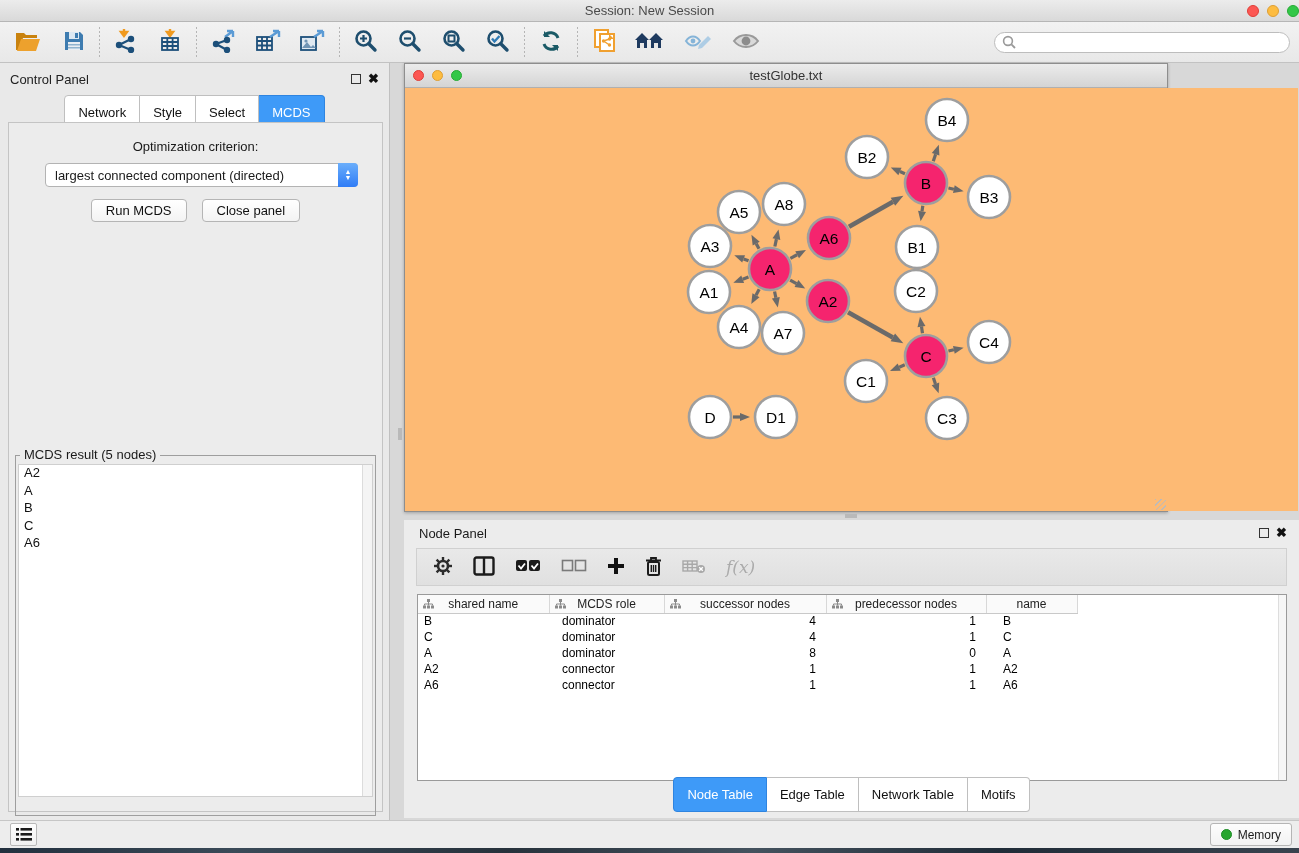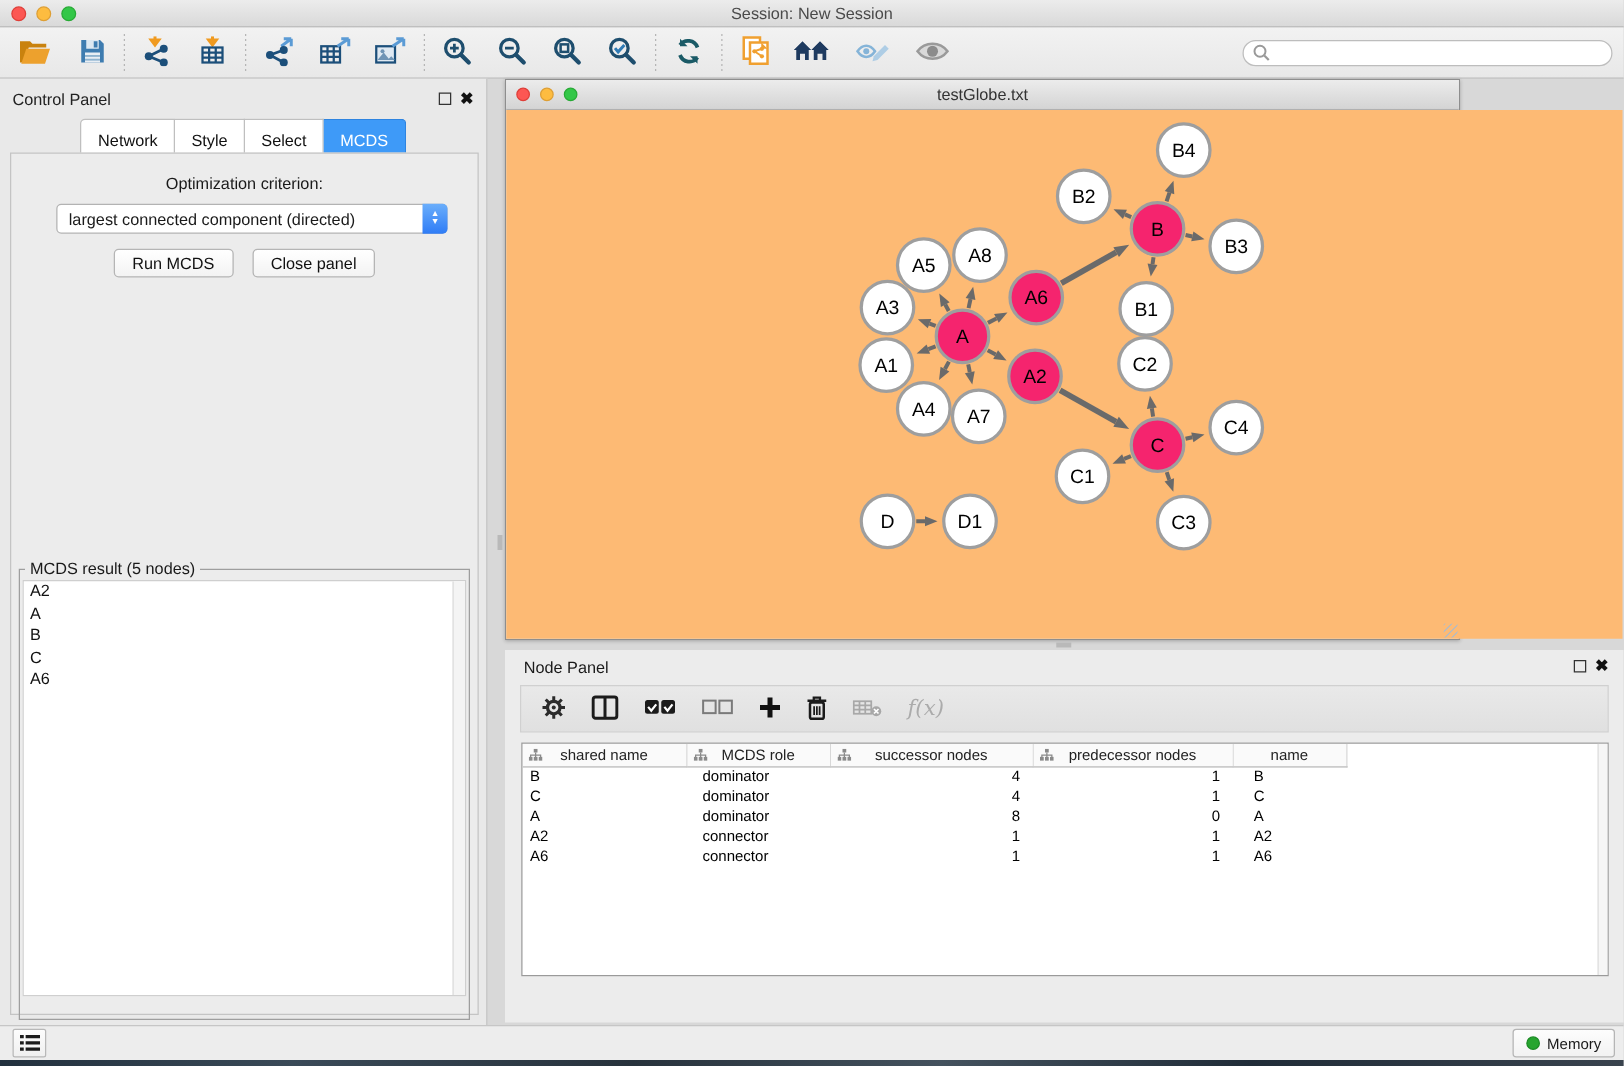--- a/index.html
+++ b/index.html
@@ -2,21 +2,21 @@
 <html><head>
 <meta charset="utf-8">
 <style>
   * { margin:0; padding:0; box-sizing:border-box; }
   html,body { width:1299px; height:853px; overflow:hidden; }
   body { font-family:"Liberation Sans", sans-serif; background:#d8d8d8; position:relative; font-size:13px; color:#1a1a1a; }
 
   
   #titlebar { position:absolute; left:0; top:0; width:1299px; height:22px;
     background:linear-gradient(#ececec,#d9d9d9); border-bottom:1px solid #b6b6b6;
-    display:flex; align-items:center; }
+    display:flex; align-items:center;justify-content:flex-end; }
   .lights { display:flex; gap:8px; margin-left:9px; }
   .light { width:12px; height:12px; border-radius:50%; }
   .light.red { background:#fc5753; border:1px solid #df3e38; }
   .light.yellow { background:#fdbc40; border:1px solid #de9f34; }
   .light.green { background:#33c748; border:1px solid #27aa35; }
   #titlebar .title { position:absolute; left:0; right:0; text-align:center; color:#4a4a4a; font-size:13px; }
 
   
   #toolbar { position:absolute; left:0; top:22px; width:1299px; height:41px;
     background:linear-gradient(#f2f2f2,#e8e8e8); border-bottom:1px solid #c2c2c2;
@@ -672,20 +672,26 @@
             <td class="rolecol">connector</td>
             <td class="num">1</td>
             <td class="num">1</td>
             <td class="namecol">A6</td>
             <td></td>
           </tr>
         </tbody>
     </table>
     <div id="tp-scroll"></div>
   </div>
+  <div id="tp-tabs" class="seg-tabs">
+      <div class="seg-tab active">Node Table</div>
+      <div class="seg-tab">Edge Table</div>
+      <div class="seg-tab">Network Table</div>
+      <div class="seg-tab">Motifs</div>
+    </div>
 </div>
 
 <div id="statusbar">
   <div id="list-btn">
     <svg width="16" height="13" viewBox="0 0 16 13">
         <g fill="#1b1b1b">
           <rect x="0" y="0" width="3" height="2.6"></rect>
           <rect x="4.5" y="0" width="11.5" height="2.6"></rect>
           <rect x="0" y="5" width="3" height="2.6"></rect>
           <rect x="4.5" y="5" width="11.5" height="2.6"></rect>

